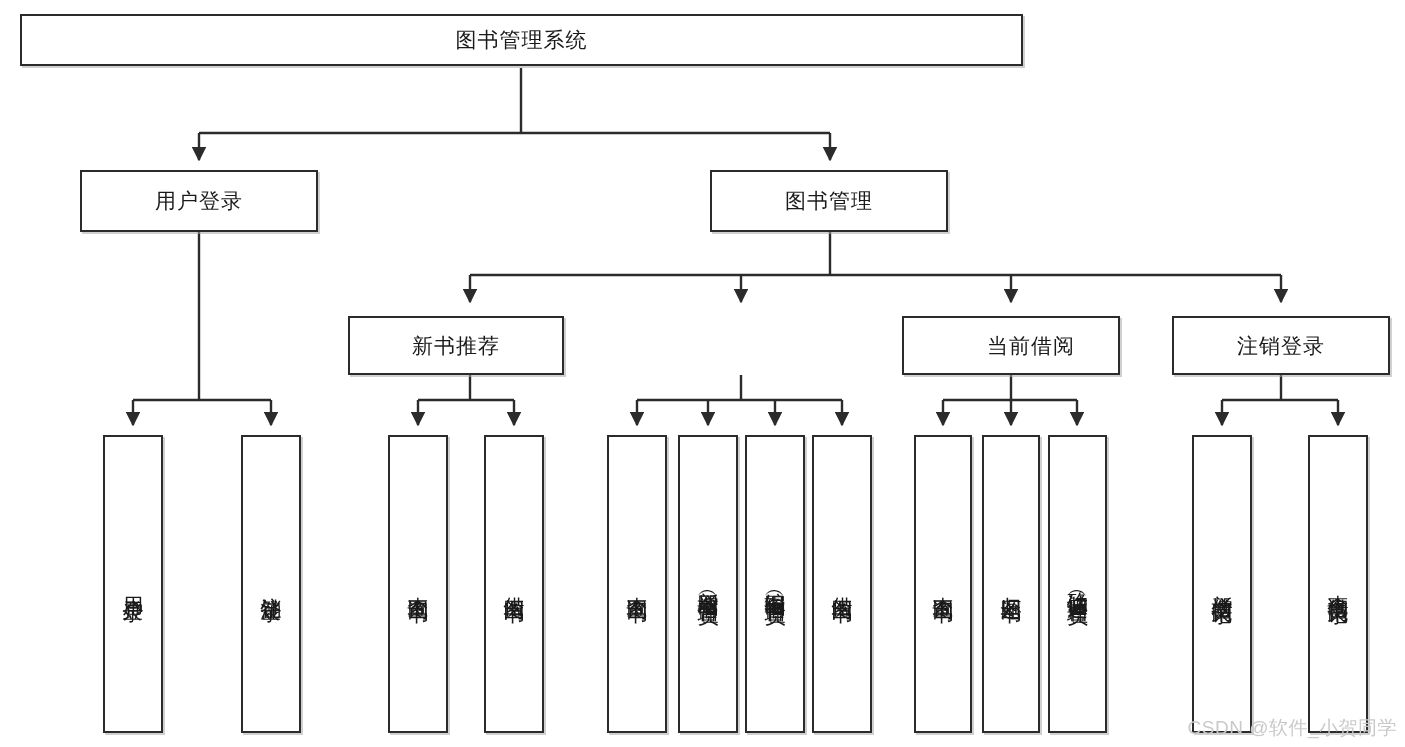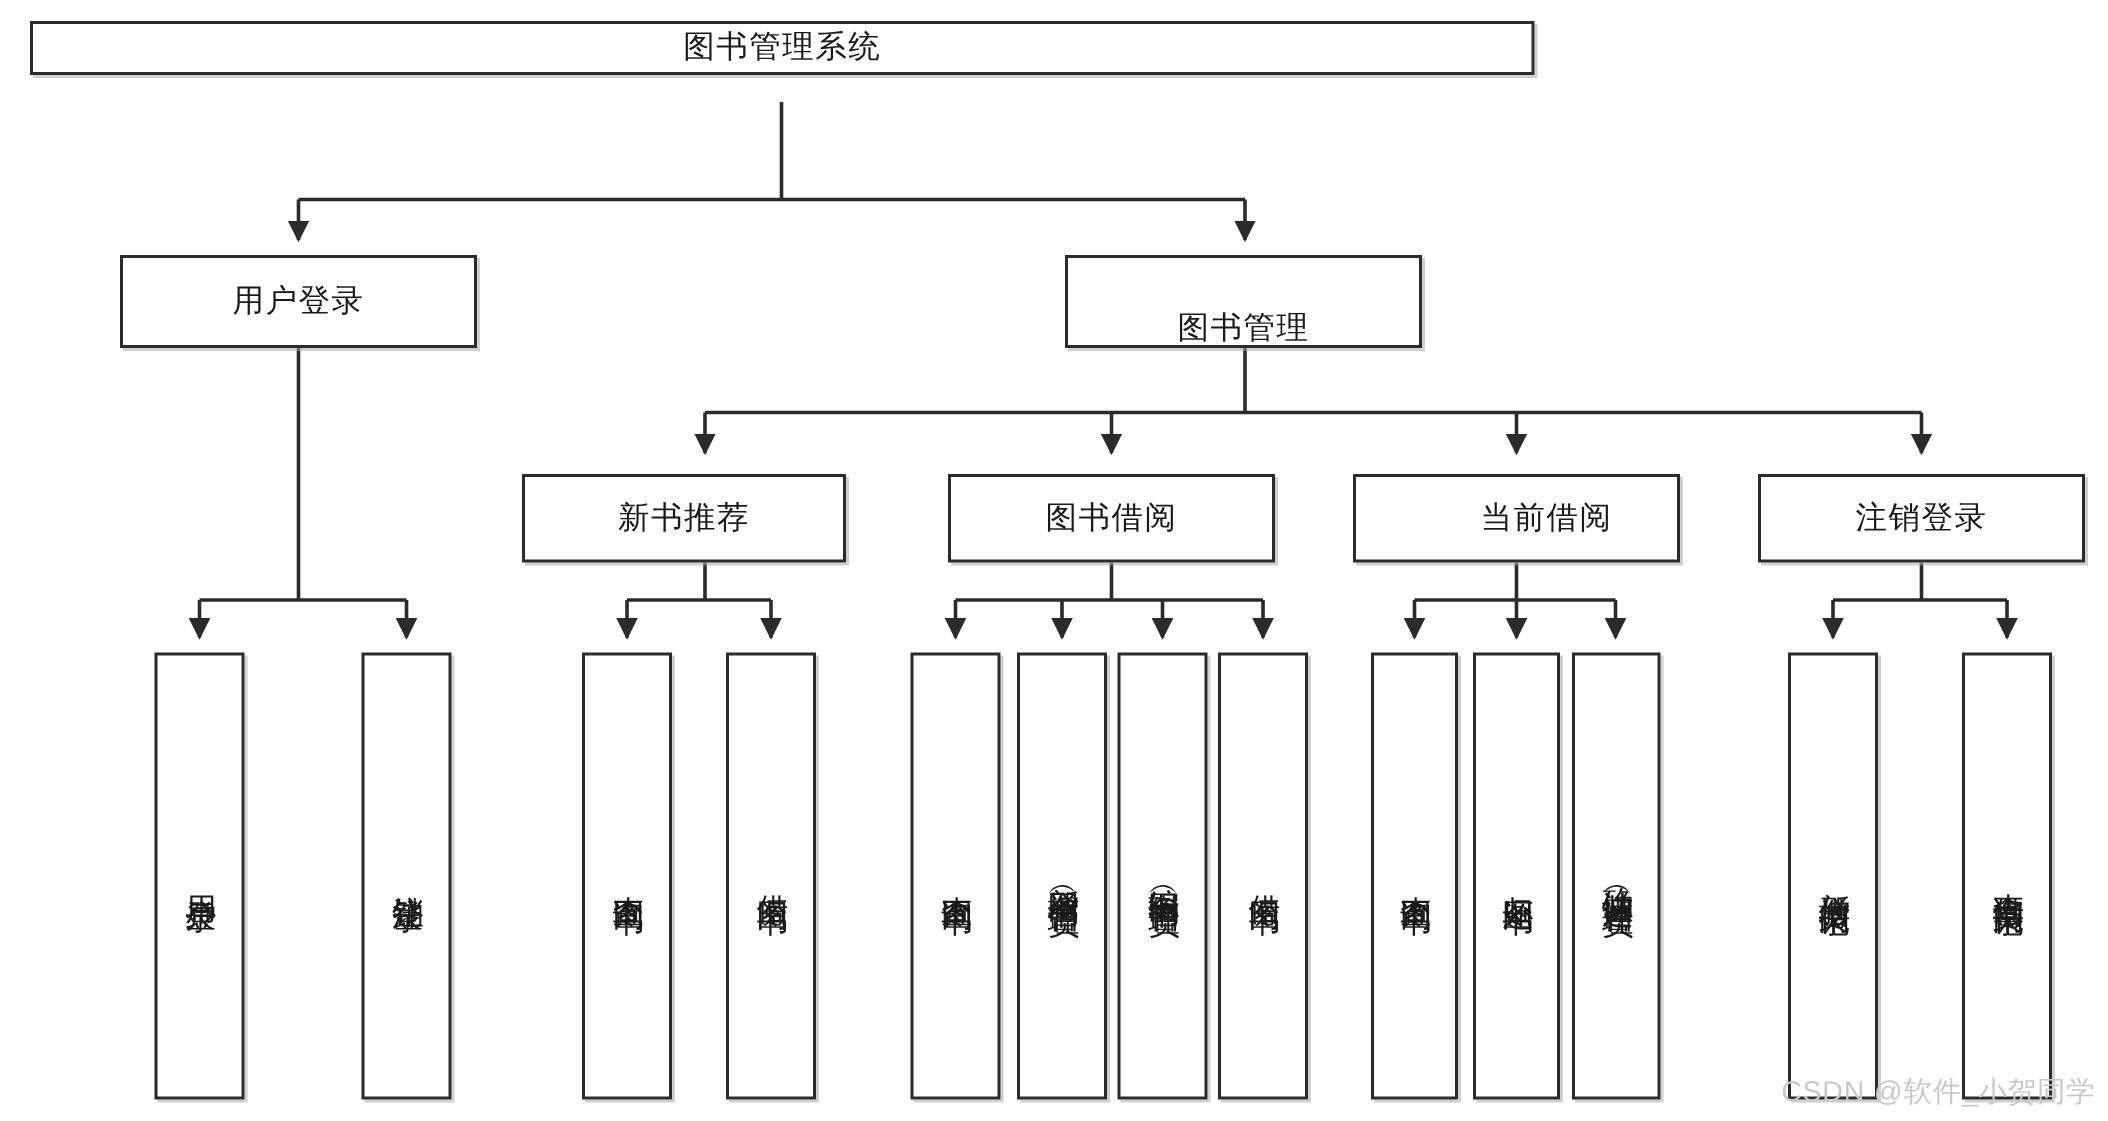--- a/index.html
+++ b/index.html
@@ -118,36 +118,33 @@
       <path d="M 1077 400 L 1077 425" marker-end="url(#arrow)"></path>
 
       <path d="M 1281 375 L 1281 400"></path>
       <path d="M 1222 400 L 1338 400"></path>
       <path d="M 1222 400 L 1222 425" marker-end="url(#arrow)"></path>
       <path d="M 1338 400 L 1338 425" marker-end="url(#arrow)"></path>
 
     </g>
   </svg>
 
-  <div class="node h" id="n-root" style="left: 20px; top: 14px; width: 1003px; height: 36px;">
+  <div class="node h" id="n-root" style="left: 20px; top: 14px; width: 1003px; height: 52px;">
     <span>图书管理系统</span>
   </div>
 
   <div class="node h" id="n-l2-0" style="left: 80px; top: 170px; width: 238px; height: 62px;">
     <span>用户登录</span>
   </div>
-  <div class="node h" id="n-l2-1" style="left: 710px; top: 170px; width: 238px; height: 62px; align-items: flex-end;">
+  <div class="node h" id="n-l2-1" style="left: 710px; top: 170px; width: 238px; height: 62px;">
     <span>图书管理</span>
   </div>
 
   <div class="node h" id="n-l3-0" style="left: 348px; top: 316px; width: 216px; height: 59px;">
     <span>新书推荐</span>
-  </div>
-  <div class="node h" id="n-l3-1" style="left: 632px; top: 316px; width: 218px; height: 59px;">
-    <span>图书借阅</span>
   </div>
   <div class="node h" id="n-l3-2" style="left: 902px; top: 316px; width: 218px; height: 59px; padding-left: 40px;">
     <span>当前借阅</span>
   </div>
   <div class="node h" id="n-l3-3" style="left: 1172px; top: 316px; width: 218px; height: 59px;">
     <span>注销登录</span>
   </div>
 
   <div class="node v" id="n-lf-0" style="left: 103px; top: 435px; width: 60px; height: 298px;">
     <span class="vtxt">用户登录</span>

